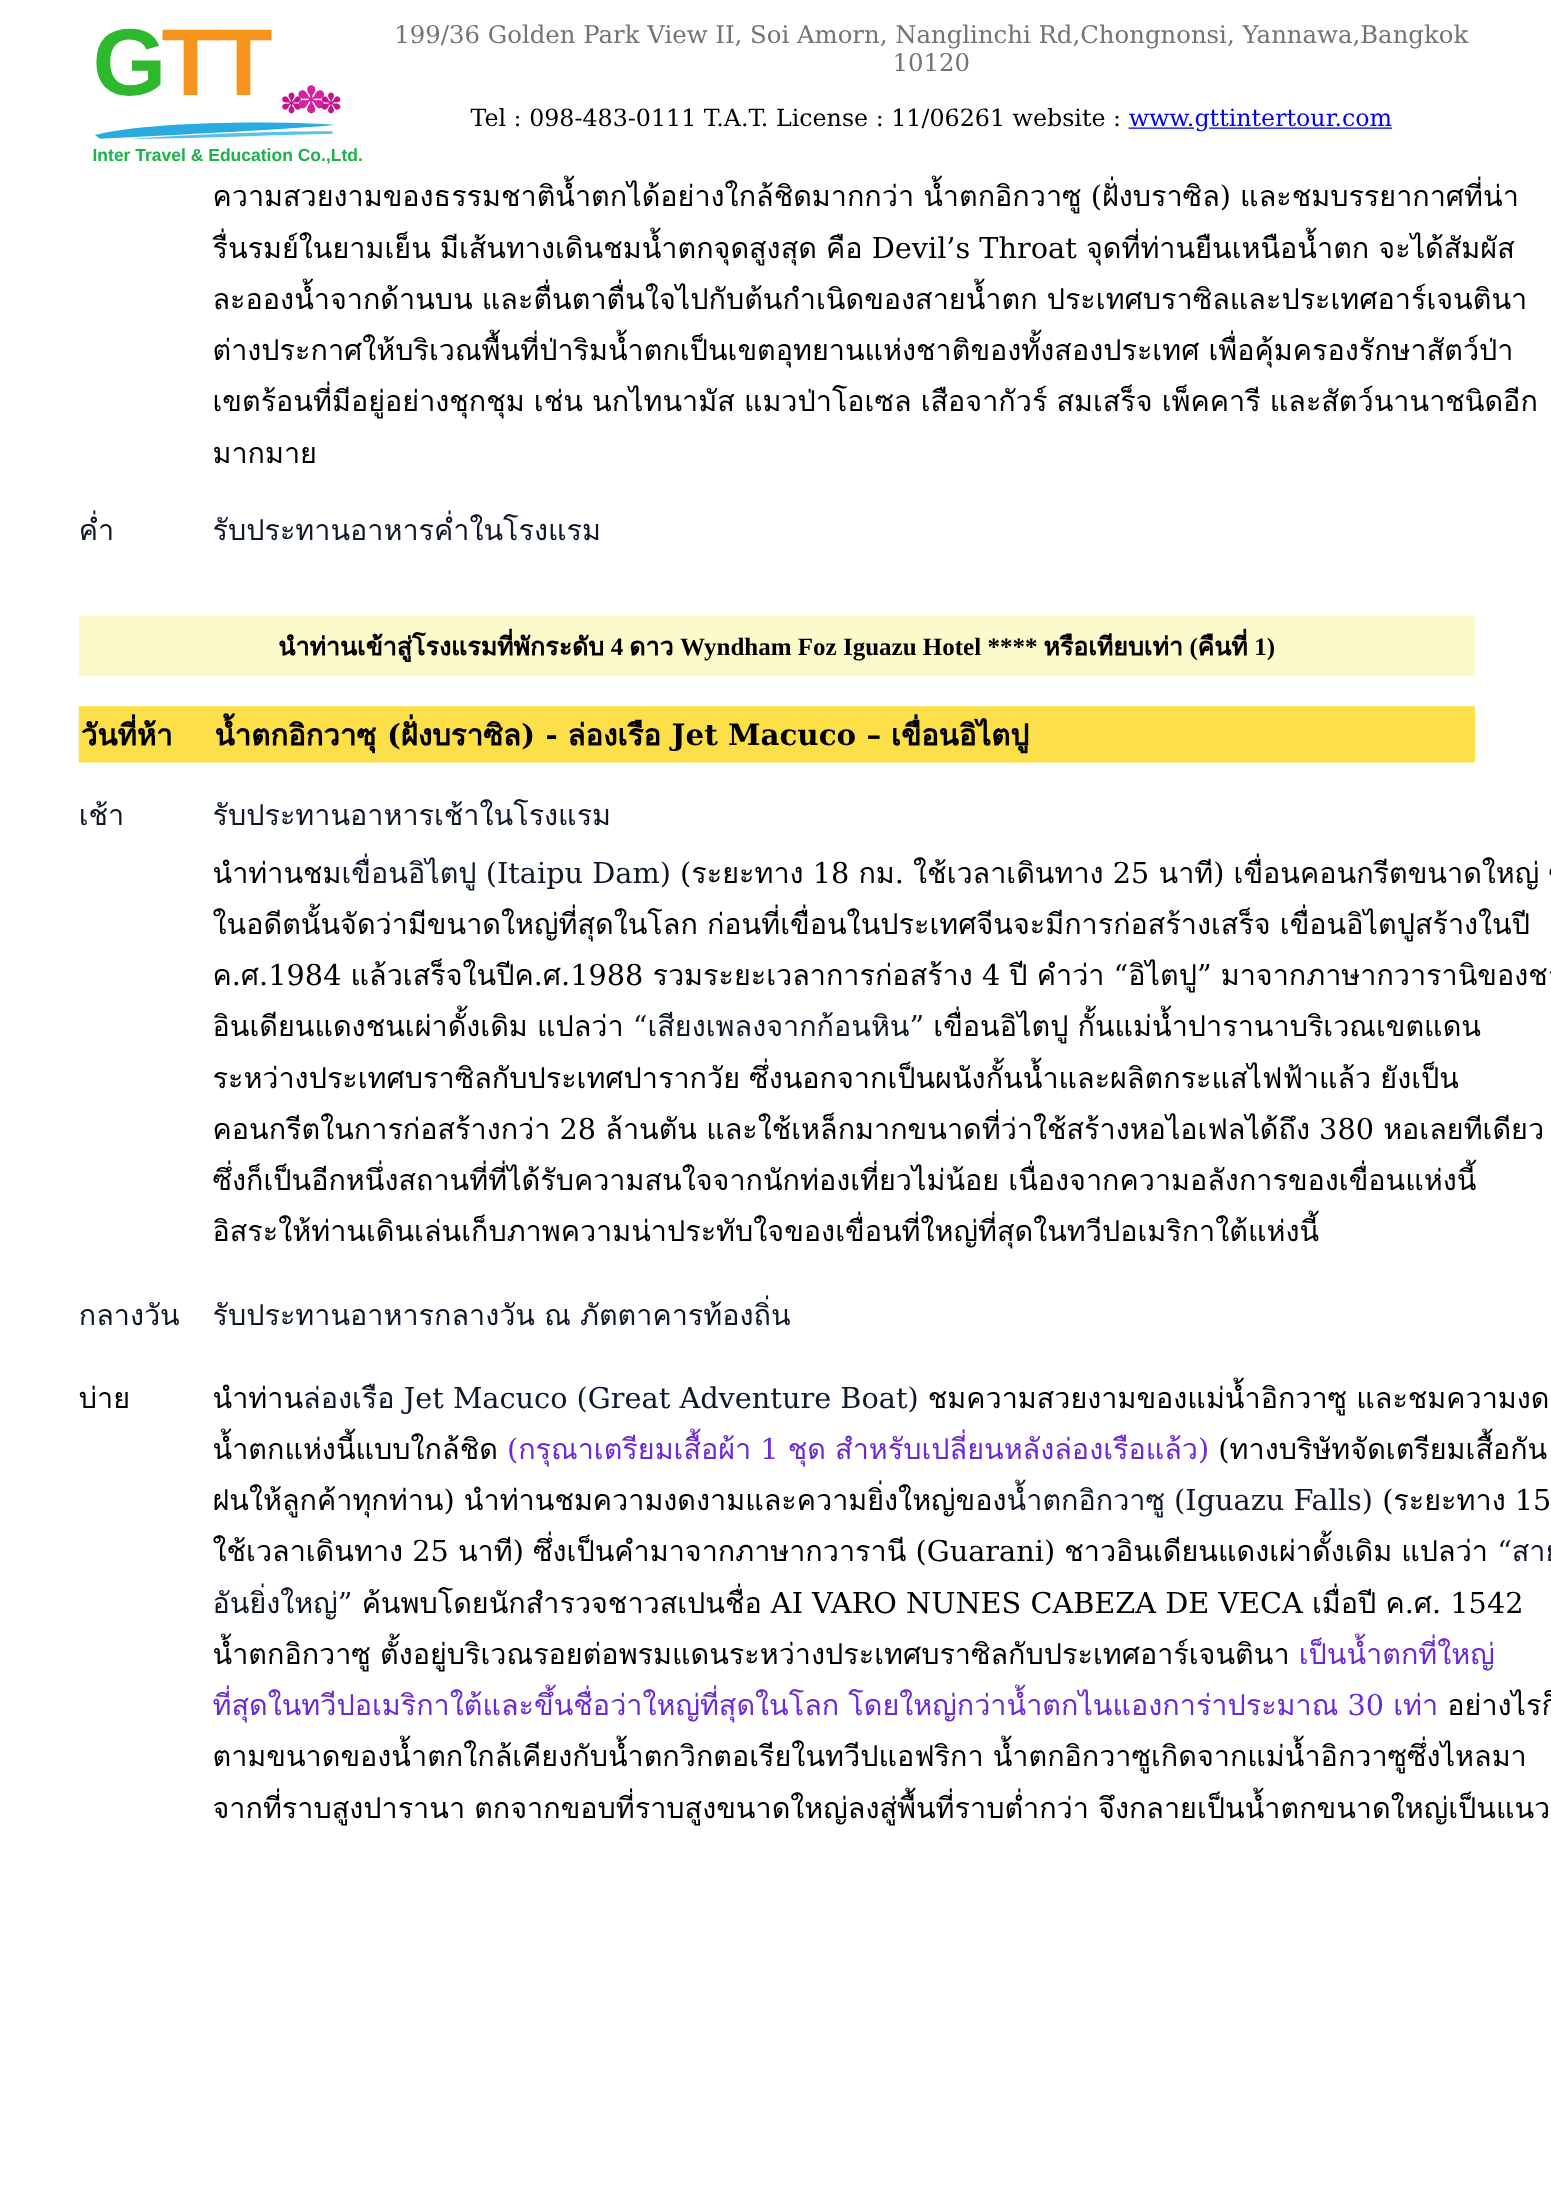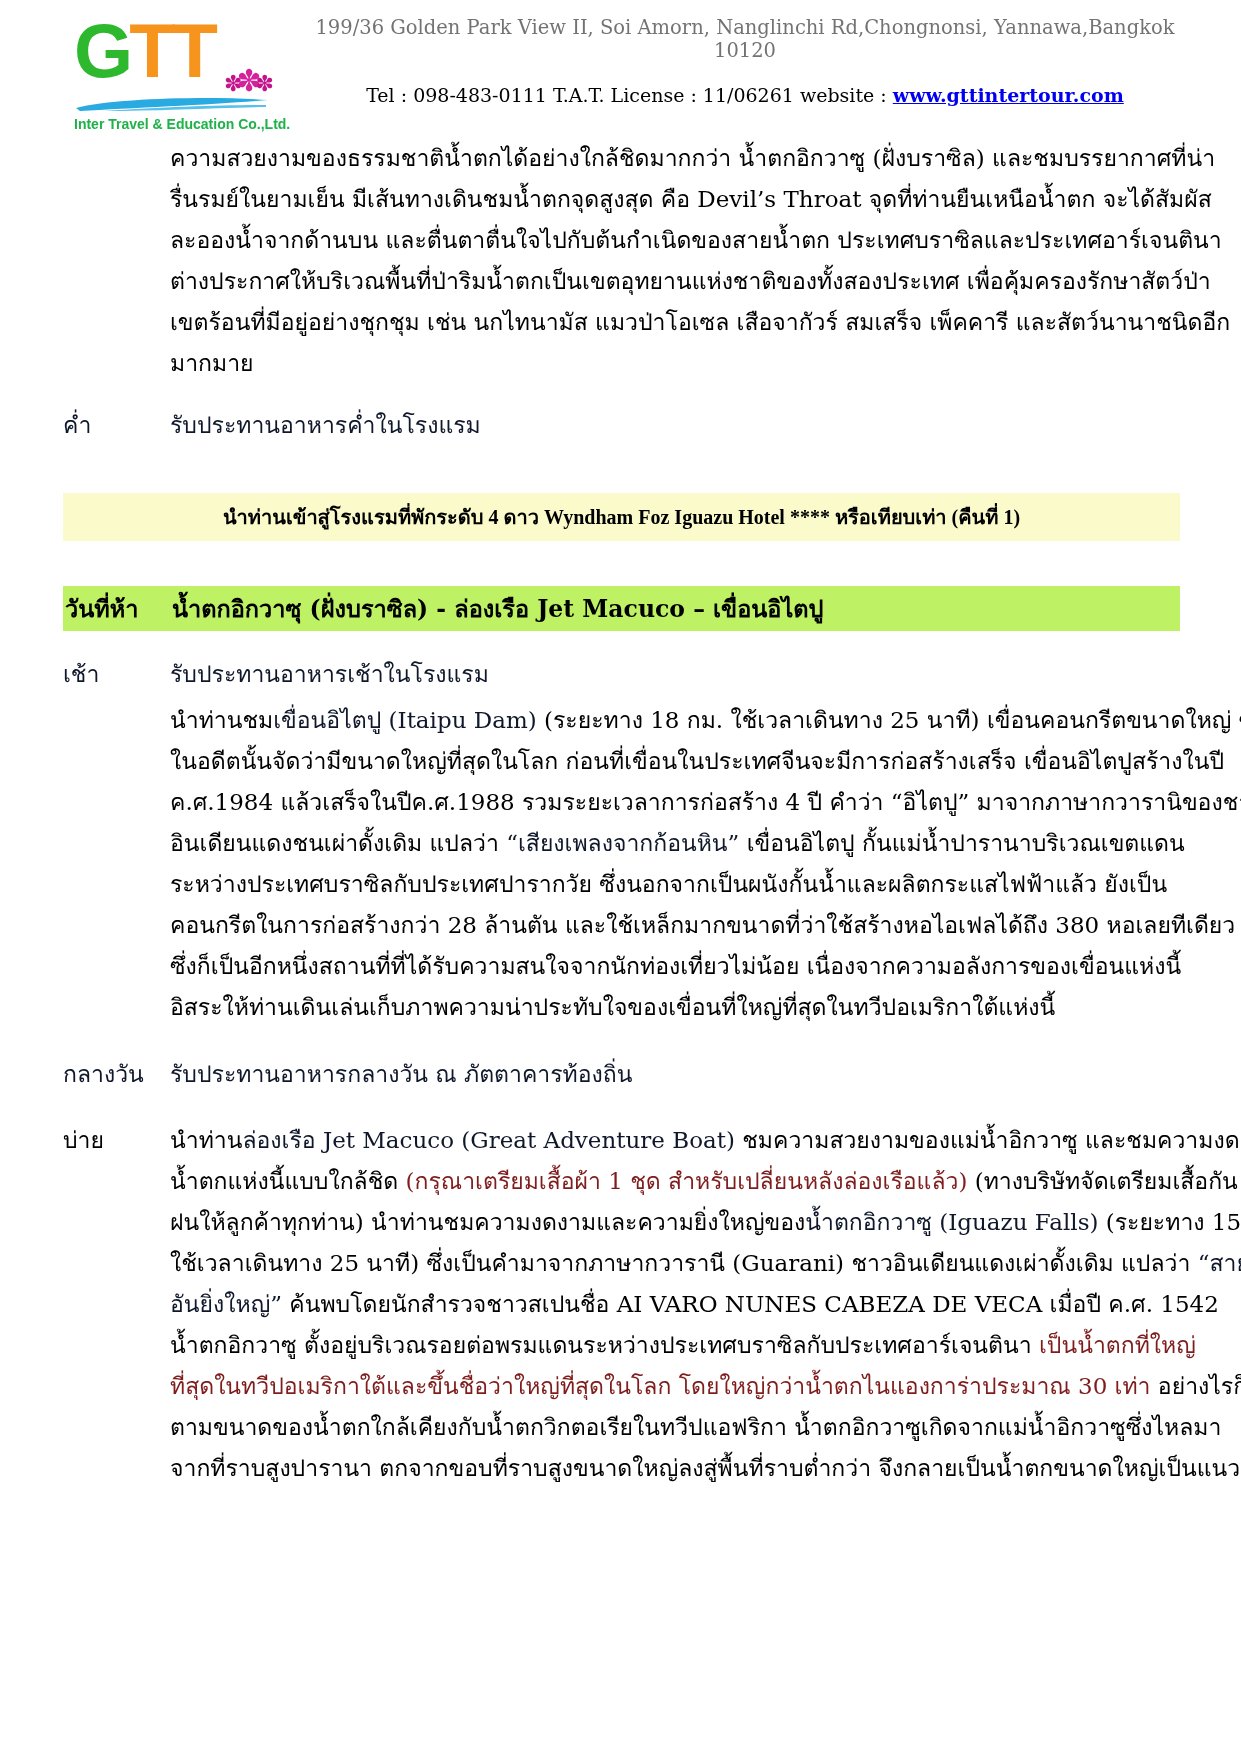--- a/index.html
+++ b/index.html
@@ -20,34 +20,34 @@
   .logo-tt{font-family:"Liberation Sans",sans-serif;font-weight:bold;font-size:76px;color:#f7941d;letter-spacing:-4px;}
   .flowers{position:absolute;right:6px;bottom:-6px;color:#d6219c;font-size:30px;line-height:1;letter-spacing:-6px;}
   .flowers .f2{font-size:22px;color:#c4148c;}
   .swoosh{position:absolute;left:0;top:84px;width:196px;height:16px;}
   .logo-company{position:absolute;left:0;top:104px;width:200px;
     font-family:"Liberation Sans",sans-serif;font-weight:bold;font-size:14px;
     color:#21b14c;white-space:nowrap;text-shadow:0 0 1px #eaffea;}
   .head-text{position:absolute;left:300px;top:16px;width:890px;text-align:center;}
   .head-addr{font-size:19.5px;color:#737373;}
   .head-tel{margin-top:22px;font-size:19px;color:#000;}
-  .head-tel a{color:#0000ee;text-decoration:underline;cursor:pointer;font-weight:bold;}
+  .head-tel a{color:#0000ee;text-decoration:underline;cursor:pointer;}
   
   .content{position:relative;margin:0 61px 0 63px;}
   .para .line{height:41px;line-height:41px;white-space:nowrap;font-size:23px;}
   .indent{padding-left:107px;}
   .c-red{color:#0f172a;}
-  .c-blue{color:#7f1d1d;}
+  .c-blue{color:#6d28d9;}
   .row{display:flex;height:41px;line-height:41px;font-size:23px;}
   .timecol{width:107px;flex:0 0 107px;}
   .blue{color:#0f172a;}
   .intro{margin-top:10px;}
   .dinner-row{margin-top:21px;}
   .hotelbox{margin-top:47px;background:#fafacb;height:48px;display:flex;align-items:center;justify-content:center;font-size:20px;font-weight:bold;font-family:Liberation Serif, serif;}
-  .dayband{margin-top:45px;background:#bef264;height:45px;display:flex;align-items:center;font-size:23.5px;font-weight:bold;}
+  .dayband{margin-top:24px;background:#fde047;height:45px;display:flex;align-items:center;font-size:23.5px;font-weight:bold;}
   .dayband .timecol{padding-left:2px;}
   .breakfast-row{margin-top:23px;}
   .morning{margin-top:5px;}
   .lunch-row{margin-top:26px;}
   .afternoon-wrap{display:flex;margin-top:25px;}
   .afternoon-wrap .timecol{height:41px;line-height:41px;font-size:23px;}
   .afternoon-wrap .para{flex:1;}
 </style>
 </head>
 <body>

